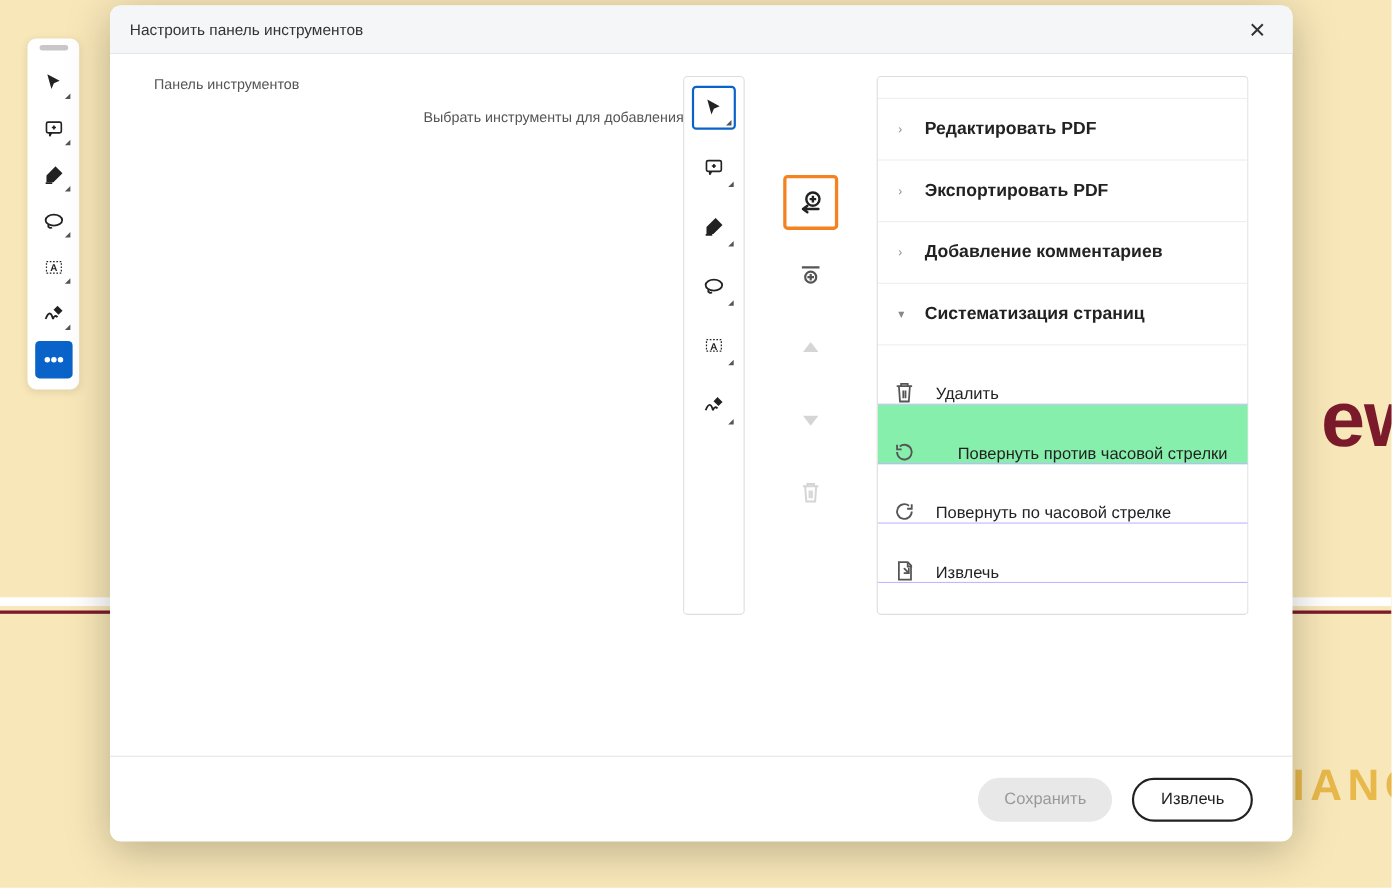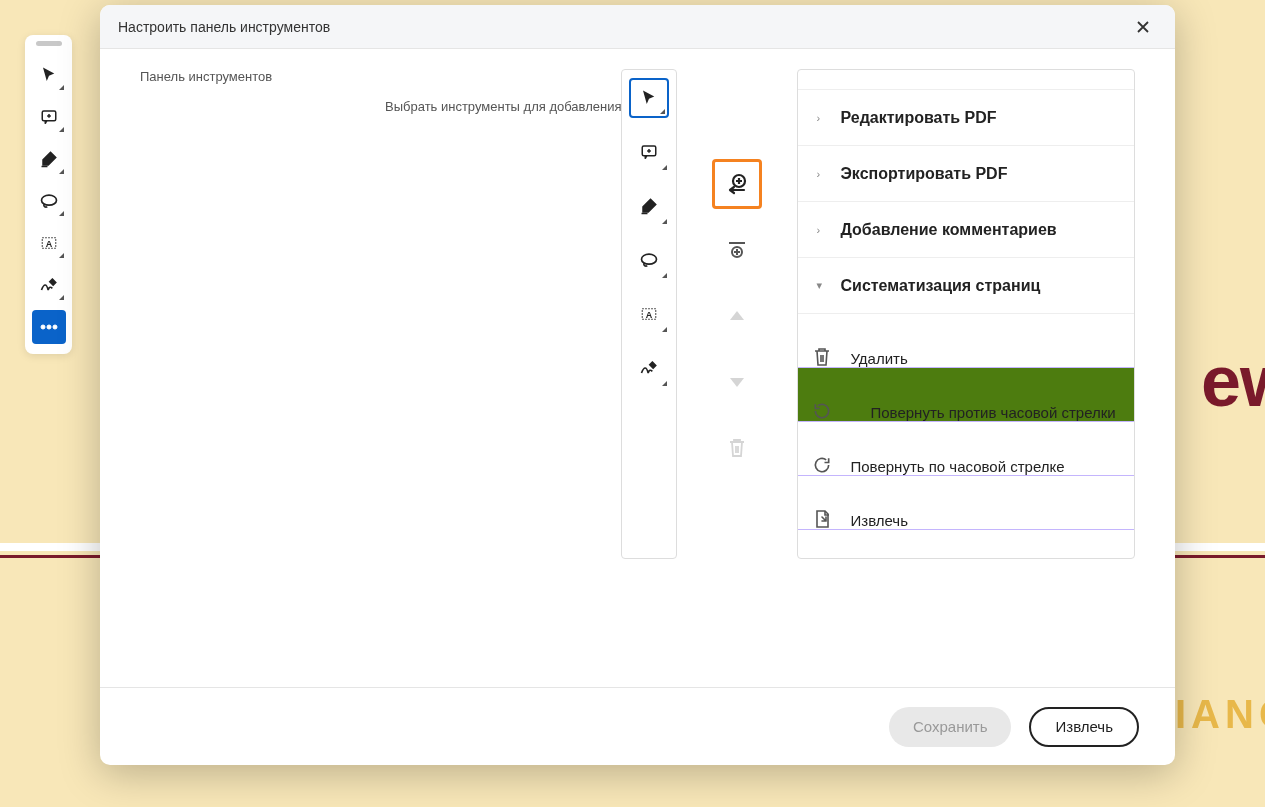--- a/index.html
+++ b/index.html
@@ -227,21 +227,21 @@
 }
 .tool-row {
   height: 54px;
   display: flex;
   align-items: flex-end;
   padding: 0 18px 0 12px;
   border-bottom: 1px solid #c4b5fd;
   cursor: pointer;
   gap: 16px;
 }
-.tool-row.hovered { background: #4d7c0f; gap: 36px; }
+.tool-row.hovered { background: #86efac; gap: 36px; }
 .tool-row .ticon {
   width: 24px;
   display: flex;
   justify-content: center;
 }
 .tool-row .tlabel {
   font-size: 15px;
   color: #222;
   flex: 1;
 }

